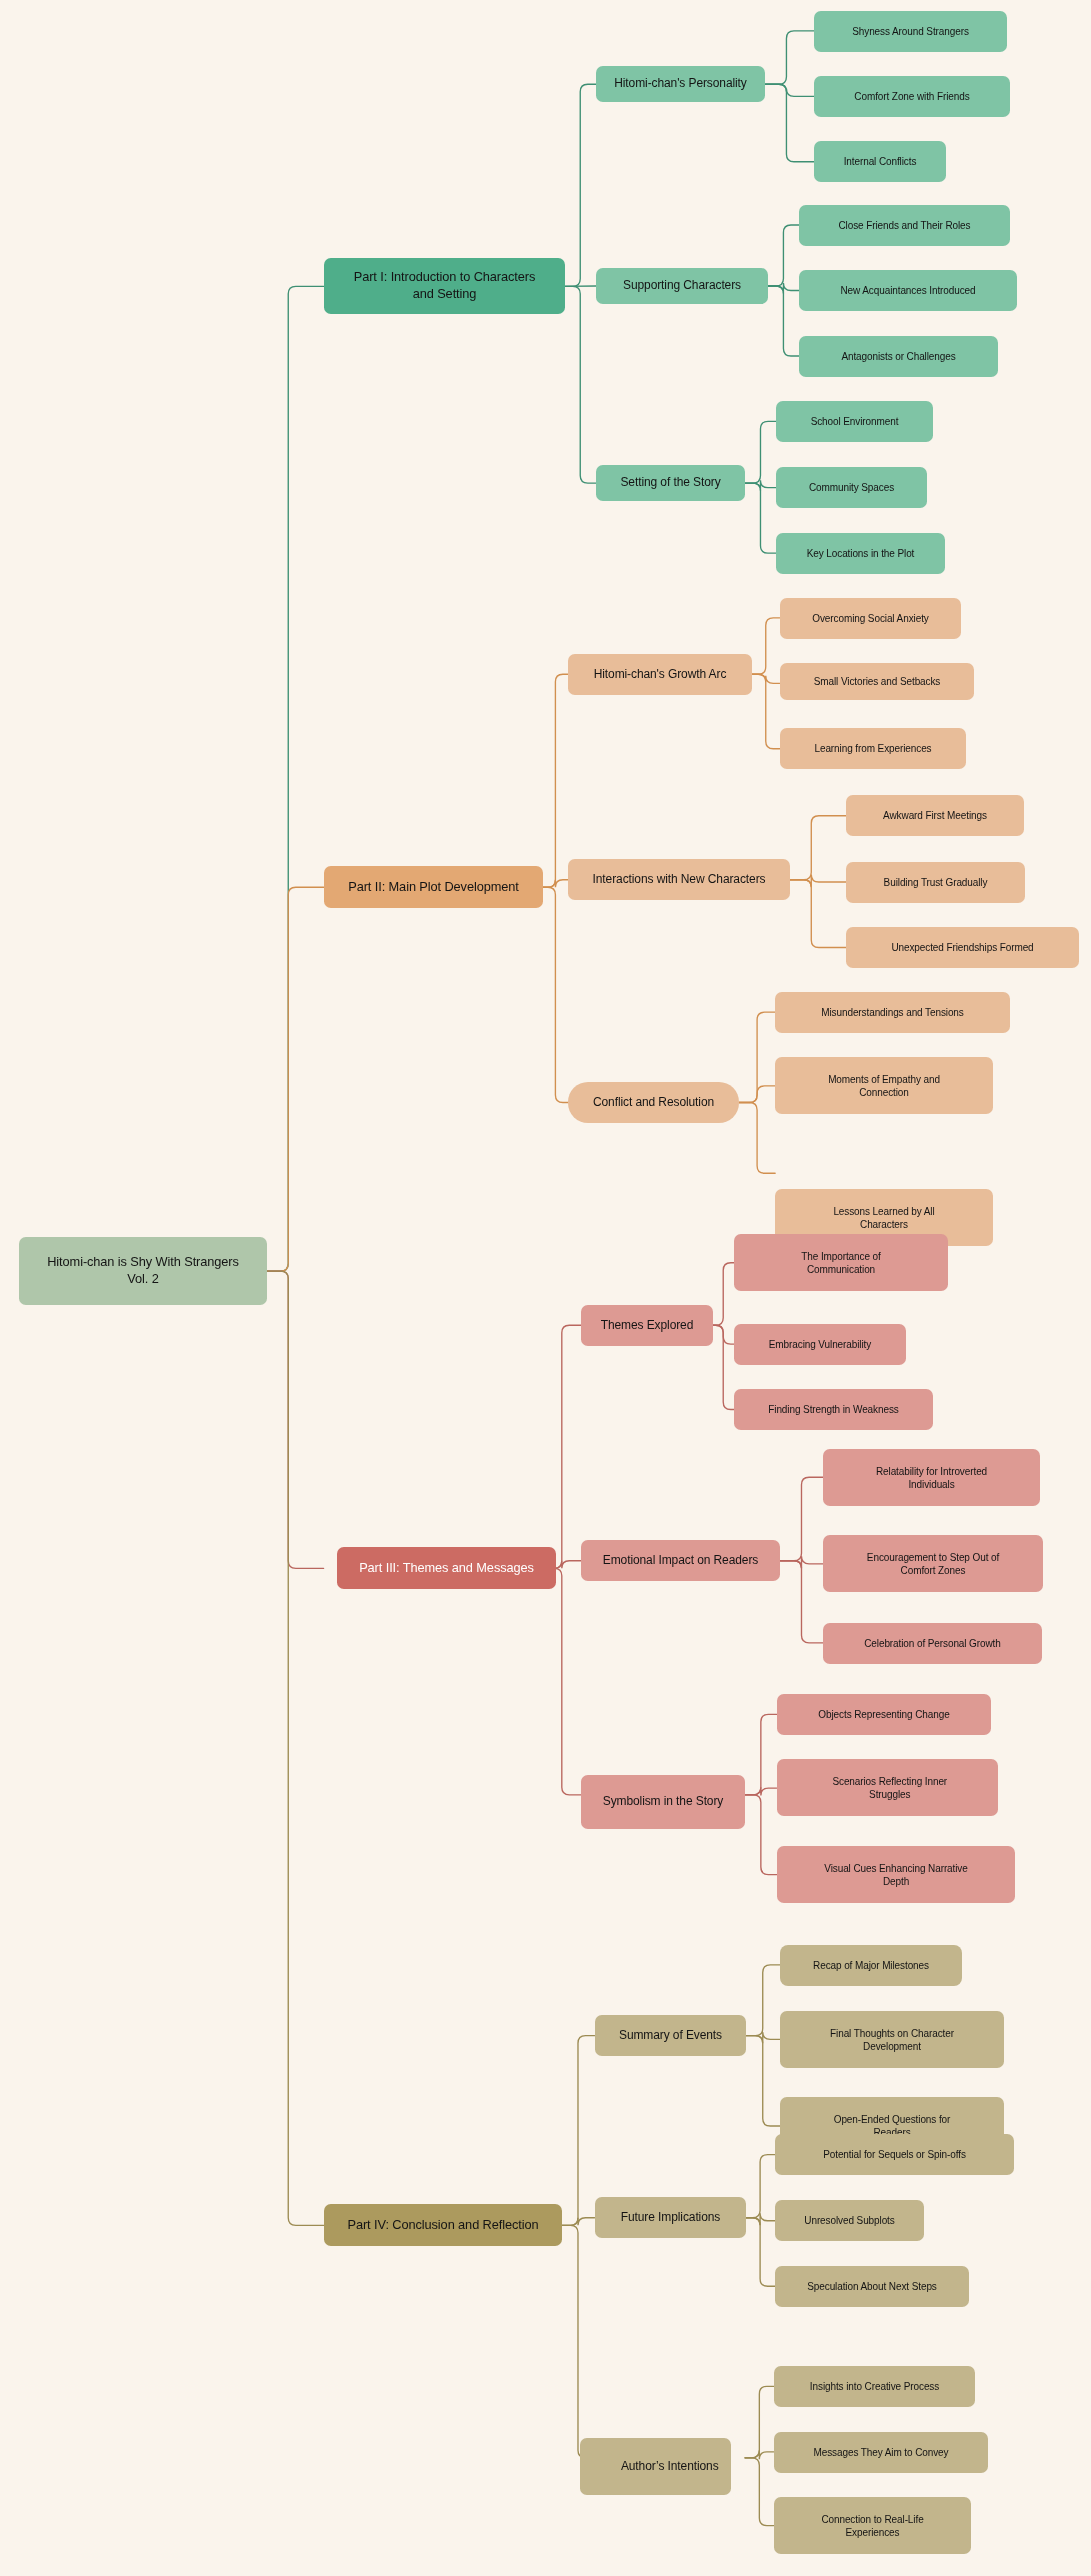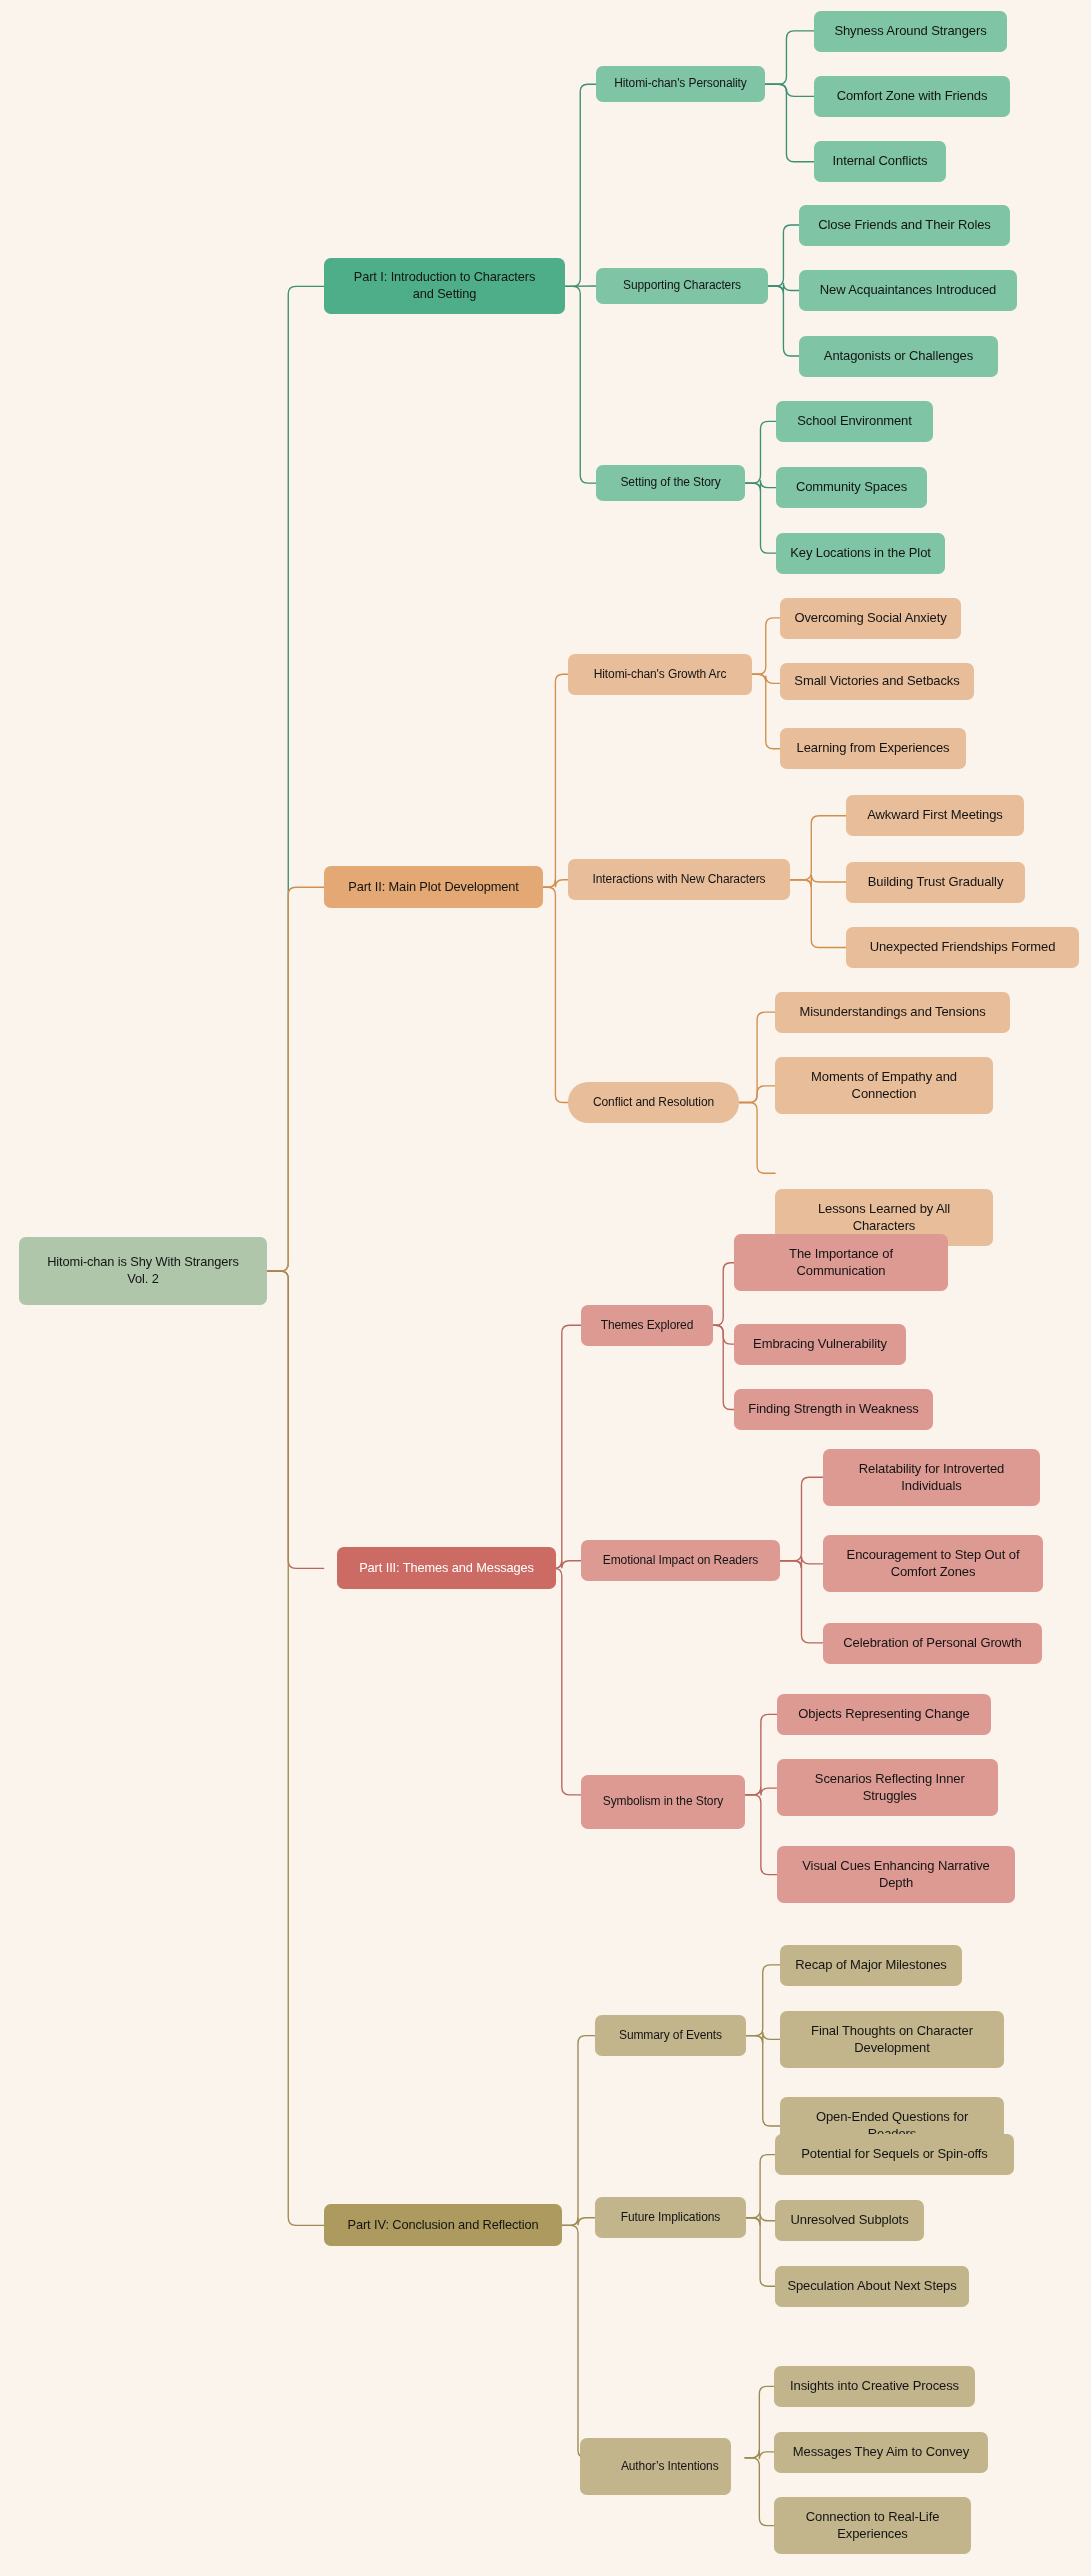--- a/index.html
+++ b/index.html
@@ -36,21 +36,21 @@
     border-radius: 6.8px;
     color: #141414;
     line-height: 1.30;
     padding: 3px 7.5px;
     white-space: pre-line;
     letter-spacing: -0.1px;
   }
   .lvl0 { font-size: 12.8px; }
   .lvl1 { font-size: 12.8px; }
   .lvl2 { font-size: 12px; }
-  .lvl3 { font-size: 13px; }
+  .lvl3 { font-size: 10px; }
   .white-text { color: #FFFFFF; }
 </style>
 </head>
 <body>
 
 <div id="canvas">
   <svg id="links" width="1092" height="2576" viewBox="0 0 1451 3423">
       <path d="M 355 1689 L 373 1689 Q 383 1689 383 1679 L 383 390.5 Q 383 380.5 393 380.5 L 430 380.5" fill="none" stroke="#3E8F73" stroke-width="1.8" stroke-linecap="round"></path>
       <path d="M 750 380.5 L 761 380.5 Q 771 380.5 771 370.5 L 771 122 Q 771 112 781 112 L 792 112" fill="none" stroke="#3E8F73" stroke-width="1.8" stroke-linecap="round"></path>
       <path d="M 1017 112 L 1035 112 Q 1045 112 1045 102 L 1045 51 Q 1045 41 1055 41 L 1082 41" fill="none" stroke="#3E8F73" stroke-width="1.8" stroke-linecap="round"></path>
@@ -149,21 +149,21 @@
 Comfort Zones</div>
       <div class="node lvl3" style="left: 823px; top: 1623px; width: 219px; height: 41px; background: rgb(221, 154, 147);">Celebration of Personal Growth</div>
       <div class="node lvl2" style="left: 581px; top: 1775px; width: 164px; height: 54px; background: rgb(221, 154, 147);">Symbolism in the Story</div>
       <div class="node lvl3" style="left: 777px; top: 1694px; width: 214px; height: 41px; background: rgb(221, 154, 147);">Objects Representing Change</div>
       <div class="node lvl3" style="left: 777px; top: 1759px; width: 221px; height: 57px; background: rgb(221, 154, 147); padding-left: 12px;">Scenarios Reflecting Inner
 Struggles</div>
       <div class="node lvl3" style="left: 777px; top: 1846px; width: 238px; height: 57px; background: rgb(221, 154, 147);">Visual Cues Enhancing Narrative
 Depth</div>
       <div class="node lvl1" style="left: 324px; top: 2204px; width: 238px; height: 42px; background: rgb(172, 154, 94);">Part IV: Conclusion and Reflection</div>
       <div class="node lvl2" style="left: 595px; top: 2015px; width: 151px; height: 41px; background: rgb(194, 181, 140);">Summary of Events</div>
-      <div class="node lvl3" style="left: 780px; top: 1945px; width: 182px; height: 41px; background: rgb(194, 181, 140);">Recap of Major Milestones</div>
+      <div class="node lvl3" style="left: 780px; top: 1945px; width: 182px; height: 41px; background: rgb(194, 181, 140); border-radius: 8px;">Recap of Major Milestones</div>
       <div class="node lvl3" style="left: 780px; top: 2011px; width: 224px; height: 57px; background: rgb(194, 181, 140);">Final Thoughts on Character
 Development</div>
       <div class="node lvl3" style="left: 780px; top: 2097px; width: 224px; height: 57px; background: rgb(194, 181, 140);">Open-Ended Questions for
 Readers</div>
       <div class="node lvl2" style="left: 595px; top: 2197px; width: 151px; height: 41px; background: rgb(194, 181, 140);">Future Implications</div>
       <div class="node lvl3" style="left: 775px; top: 2134px; width: 239px; height: 41px; background: rgb(194, 181, 140);">Potential for Sequels or Spin-offs</div>
       <div class="node lvl3" style="left: 775px; top: 2200px; width: 149px; height: 41px; background: rgb(194, 181, 140);">Unresolved Subplots</div>
       <div class="node lvl3" style="left: 775px; top: 2266px; width: 194px; height: 41px; background: rgb(194, 181, 140);">Speculation About Next Steps</div>
       <div class="node lvl2" style="left: 580px; top: 2438px; width: 151px; height: 57px; background: rgb(194, 181, 140); padding-left: 36px;">Author’s Intentions</div>
       <div class="node lvl3" style="left: 774px; top: 2366px; width: 201px; height: 41px; background: rgb(194, 181, 140);">Insights into Creative Process</div>

